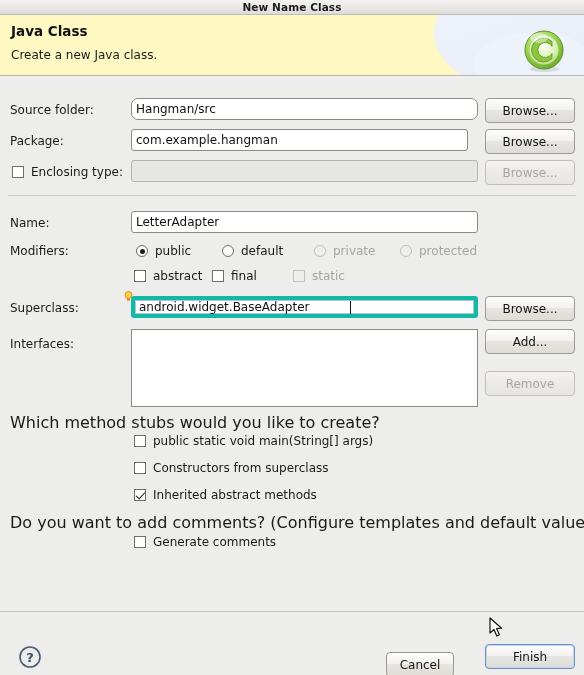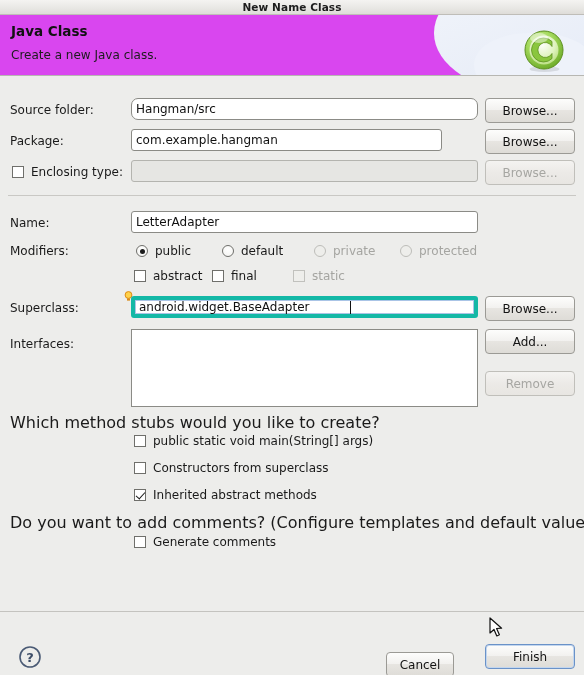--- a/index.html
+++ b/index.html
@@ -38,21 +38,21 @@
     font-weight: bold;
     color: #1d1d1d;
     letter-spacing: .1px;
     line-height: 1;
   }
 
   
   .header {
     position: relative;
     height: 60px;
-    background: #d946ef;
+    background: #fef9c3;
     border-bottom: 1px solid #b7b7b2;
     flex: 0 0 auto;
     overflow: hidden;
   }
   .header-swoosh {
     position: absolute;
     right: -40px;
     top: -42px;
     width: 190px;
     height: 120px;
@@ -348,21 +348,21 @@
   <div class="content">
 
     <div class="row" style="top:22px;">
       <span class="lbl">Source folder:</span>
       <div class="field" style="width:347px;border-radius:7px;">Hangman/src</div>
       <div class="btn" style="left:485px; top:0;">Browse...</div>
     </div>
 
     <div class="row" style="top:53px;">
       <span class="lbl">Package:</span>
-      <div class="field" style="width:311px;">com.example.hangman</div>
+      <div class="field" style="width:337px;">com.example.hangman</div>
       <div class="btn" style="left:485px; top:0;">Browse...</div>
     </div>
 
     <div class="row" style="top:84px;">
       <div class="ctrl" style="left:12px; top:5px;">
         <span class="check"></span>
         <span class="ctrl-label">Enclosing type:</span>
       </div>
       <div class="field disabled" style="width:347px;"></div>
       <div class="btn disabled" style="left:485px; top:0;">Browse...</div>

